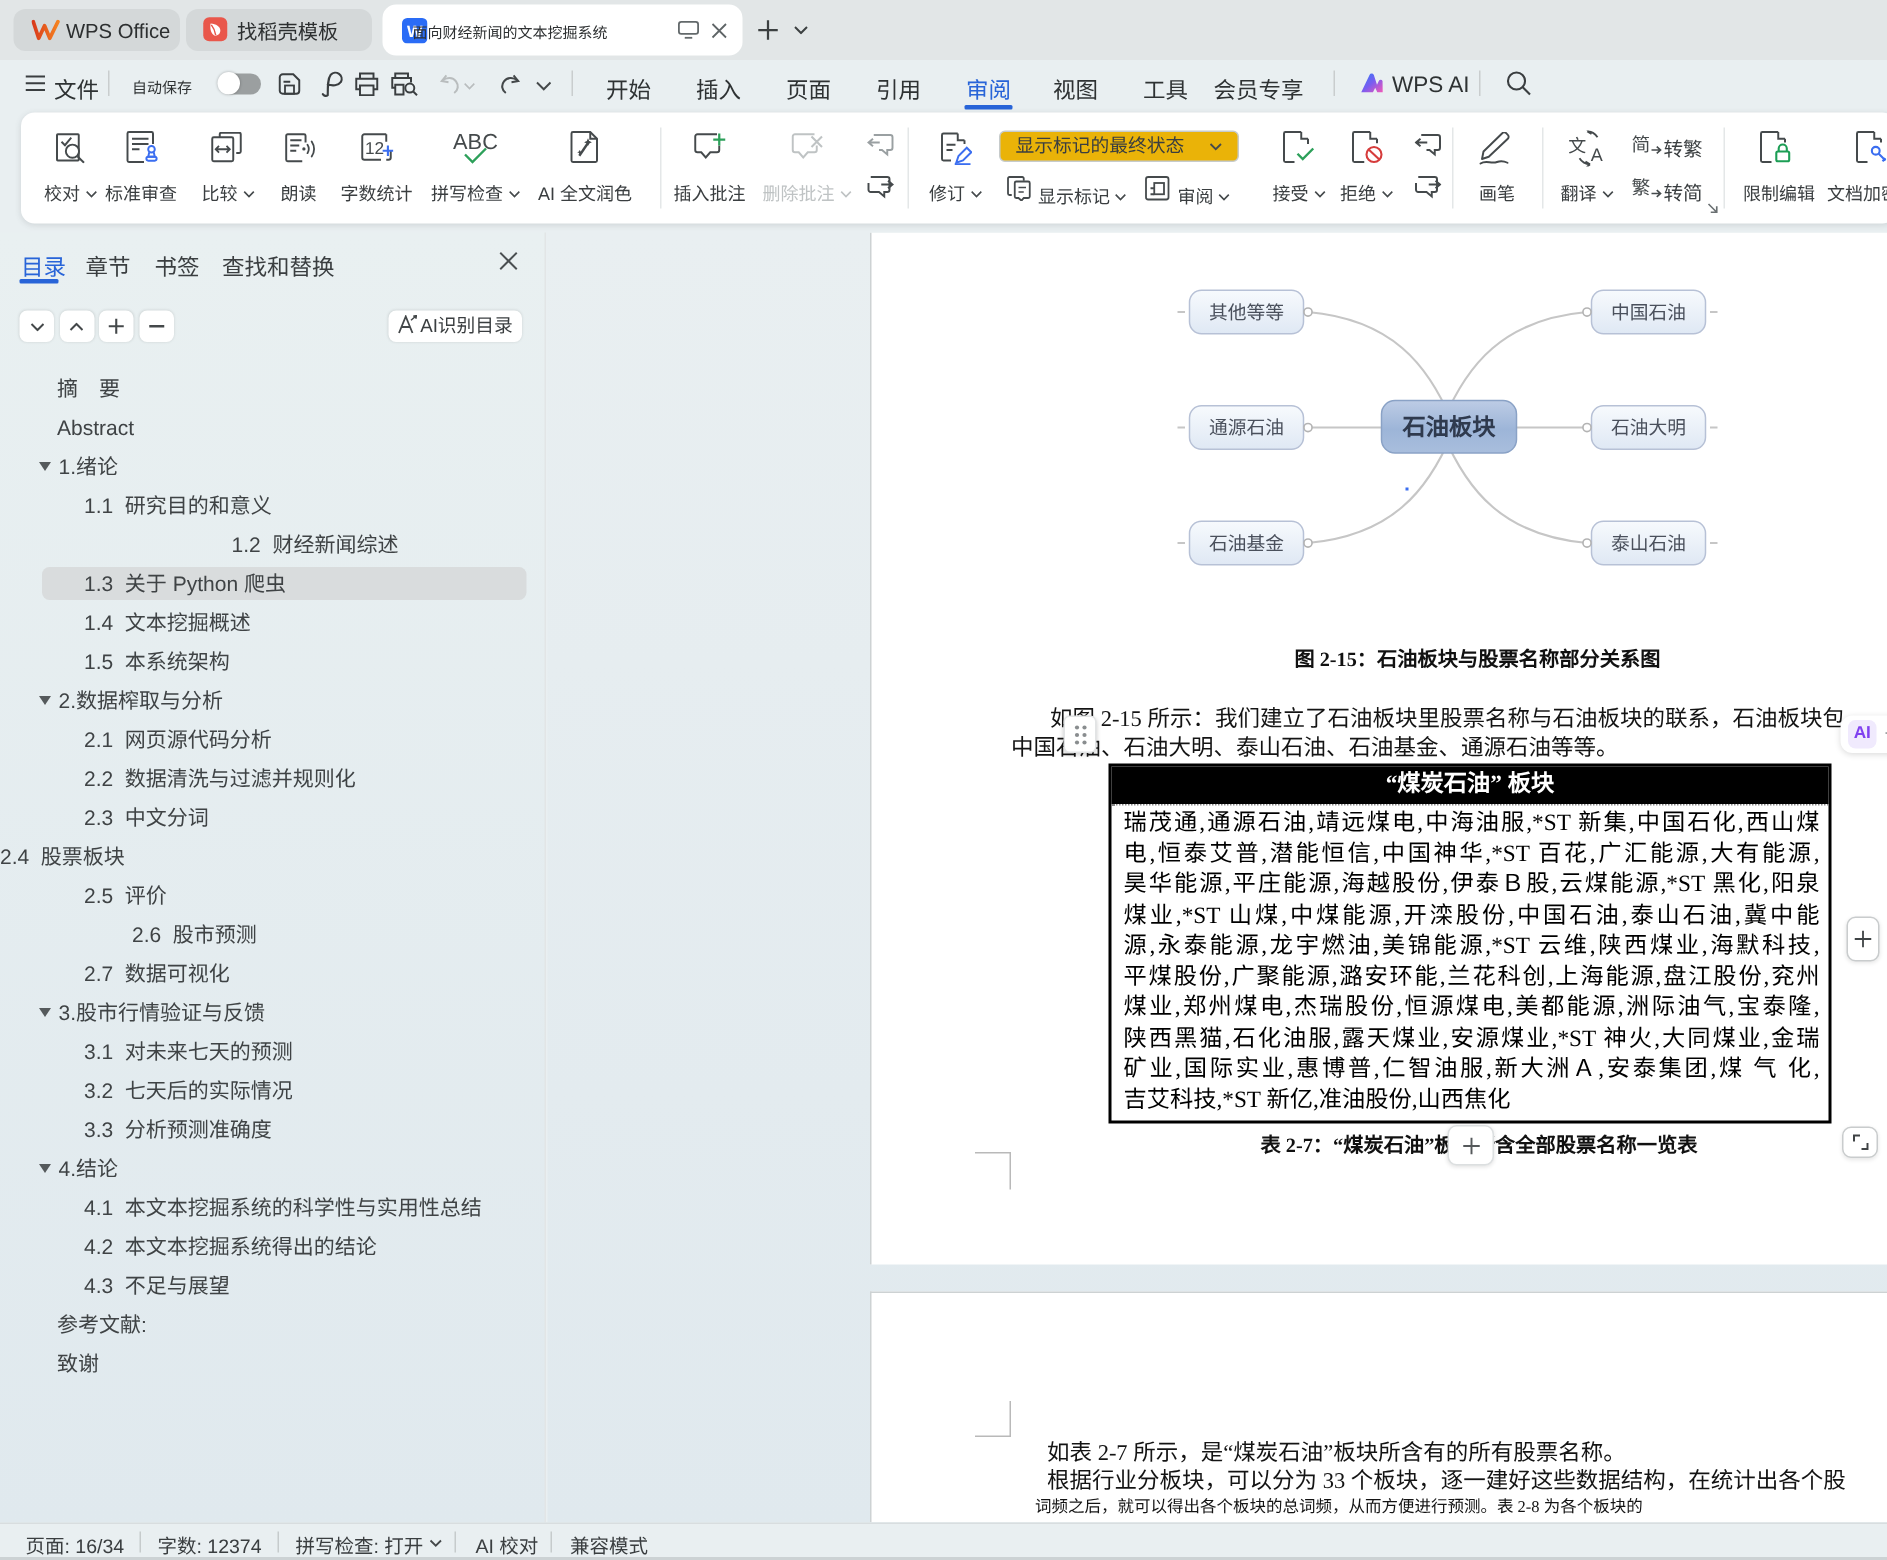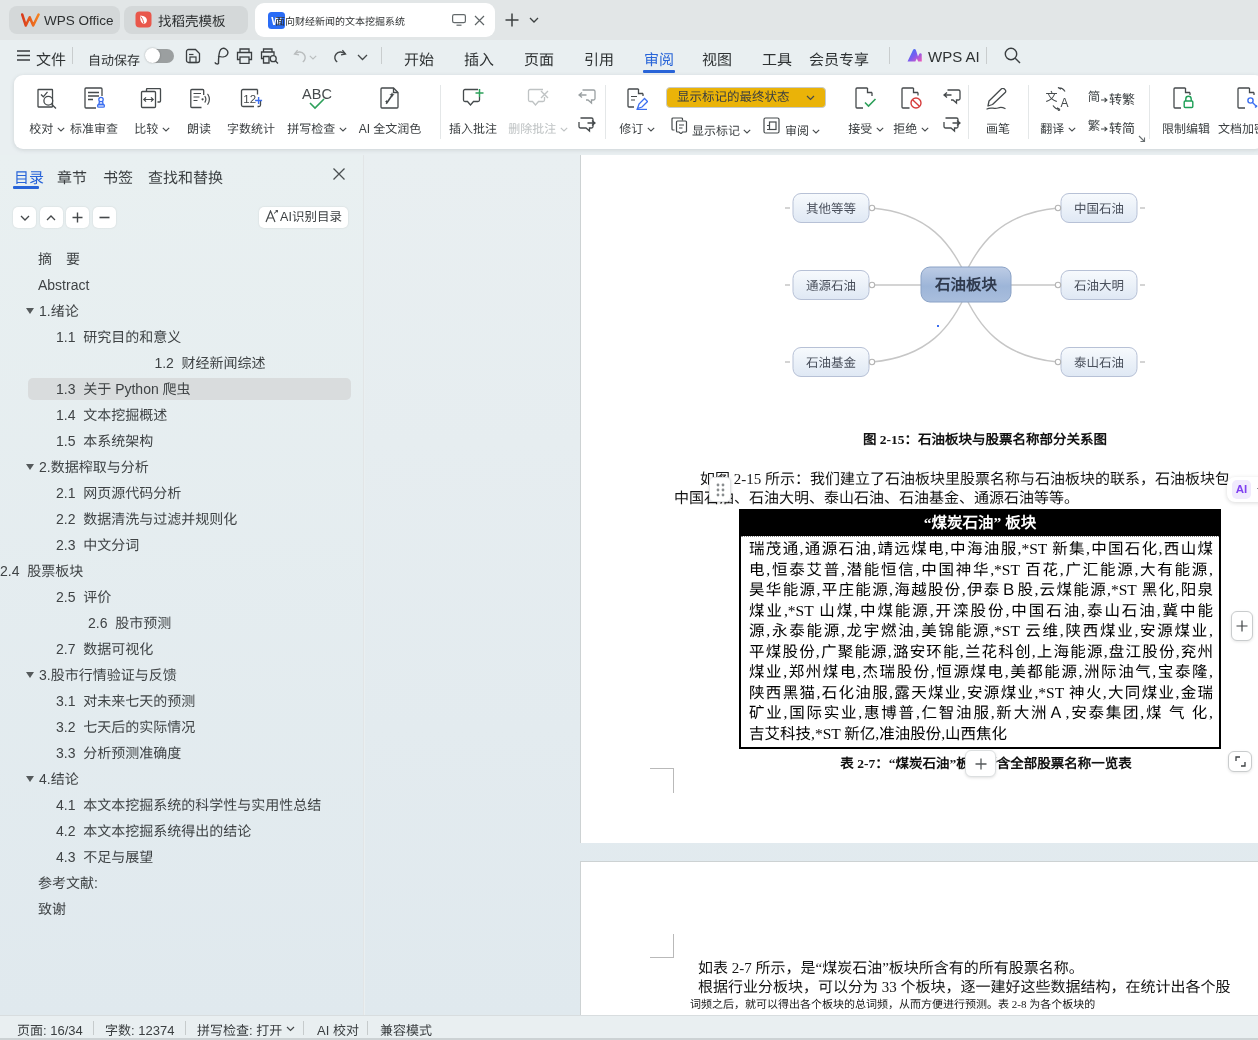--- a/index.html
+++ b/index.html
@@ -80,21 +80,21 @@
   <svg class="abs" style="left:529px;top:17px;" width="10" height="6" viewBox="0 0 10 6">
       <path d="M1 1 L5 5 L9 1" fill="none" stroke="#3c4041" stroke-width="1.3"></path>
     </svg>
 </div>
 <div id="menubar">
   <svg class="abs" style="left:17px;top:50px;" width="13" height="11" viewBox="0 0 13 11">
       <path d="M0 1 H13 M0 5.5 H13 M0 10 H13" stroke="#3a3e40" stroke-width="1.4"></path>
     </svg>
   <div class="mitem" style="left:36px;">文件</div>
   <div class="vdiv" style="left:72px;top:47px;height:17px;"></div>
-  <div class="mitem" style="left:88px;font-size:13px;top:50px;">自动保存</div>
+  <div class="mitem" style="left:88px;font-size:10px;top:50px;">自动保存</div>
   <div class="abs" style="left:146px;top:49px;width:28px;height:14px;border-radius:7px;background:#9b9fa0;"></div>
   <div class="abs" style="left:145px;top:48px;width:15px;height:15px;border-radius:50%;background:#ffffff;box-shadow:0 0 2px rgba(0,0,0,.3);"></div>
   <svg class="abs" style="left:185px;top:48px;" width="16" height="16" viewBox="0 0 16 16">
       <path d="M1.5 3.5 a2 2 0 0 1 2-2 H10.5 L14.5 5.5 V12.5 a2 2 0 0 1-2 2 H3.5 a2 2 0 0 1-2-2 Z" fill="none" stroke="#3a3e40" stroke-width="1.3"></path>
       <path d="M4 6.5 H8.5" stroke="#3a3e40" stroke-width="1.2"></path>
       <rect x="5" y="9" width="6" height="5.5" fill="none" stroke="#3a3e40" stroke-width="1.2"></rect>
     </svg>
   <svg class="abs" style="left:213px;top:47px;" width="16" height="18" viewBox="0 0 16 18">
       <path d="M5.5 16.5 C5.5 10 5.5 5.5 7.5 2.8 A4.2 4.2 0 0 1 14.3 7.6 C12.5 10.2 8.5 10.4 5.5 9.2 M5.5 16.5 C4.5 17.3 3 17 2.2 15.8" fill="none" stroke="#3a3e40" stroke-width="1.4" stroke-linecap="round"></path>
     </svg>
@@ -447,21 +447,21 @@
   <div class="abs serif" style="left:620px;top:273px;transform:translateX(-50%);font-size:13.5px;font-weight:bold;color:#111;white-space:nowrap;">图 2-15：石油板块与股票名称部分关系图</div>
   <div class="abs serif" style="left:335px;top:312px;font-size:15px;color:#141414;white-space:nowrap;">如图 2-15 所示：我们建立了石油板块里股票名称与石油板块的联系，石油板块包</div>
   <div class="abs serif" style="left:309px;top:331px;font-size:15px;color:#141414;white-space:nowrap;">中国石油、石油大明、泰山石油、石油基金、通源石油等等。</div>
   <div class="abs" style="left:374px;top:354px;width:482px;border:2.5px solid #000;background:#fff;">
     <div class="serif" style="height:25px;background:#000;color:#fff;font-size:15.5px;font-weight:bold;text-align:center;line-height:24px;">“煤炭石油” 板块</div>
     <div class="serif" style="padding:2px 6px 3px 8px;font-size:15.5px;line-height:20.5px;color:#000;border-top:1px dotted #888;">
       <div class="tj">瑞茂通,通源石油,靖远煤电,中海油服,*ST 新集,中国石化,西山煤</div>
       <div class="tj">电,恒泰艾普,潜能恒信,中国神华,*ST 百花,广汇能源,大有能源,</div>
       <div class="tj">昊华能源,平庄能源,海越股份,伊泰Ｂ股,云煤能源,*ST 黑化,阳泉</div>
       <div class="tj">煤业,*ST 山煤,中煤能源,开滦股份,中国石油,泰山石油,冀中能</div>
-      <div class="tj">源,永泰能源,龙宇燃油,美锦能源,*ST 云维,陕西煤业,安源煤业,</div>
+      <div class="tj">源,永泰能源,龙宇燃油,美锦能源,*ST 云维,陕西煤业,海默科技,</div>
       <div class="tj">平煤股份,广聚能源,潞安环能,兰花科创,上海能源,盘江股份,兖州</div>
       <div class="tj">煤业,郑州煤电,杰瑞股份,恒源煤电,美都能源,洲际油气,宝泰隆,</div>
       <div class="tj">陕西黑猫,石化油服,露天煤业,安源煤业,*ST 神火,大同煤业,金瑞</div>
       <div class="tj">矿业,国际实业,惠博普,仁智油服,新大洲Ａ,安泰集团,煤 气 化,</div>
       <div>吉艾科技,*ST 新亿,准油股份,山西焦化</div>
     </div>
   </div>
   <div class="abs serif" style="left:621px;top:597px;transform:translateX(-50%);font-size:13.5px;font-weight:bold;color:#111;white-space:nowrap;">表 2-7：“煤炭石油”板块所含全部股票名称一览表</div>
   <svg class="abs" style="left:285px;top:613px;" width="25" height="26">
       <path d="M0 0.5 H24 M23.5 0 V25" stroke="#b9b9b9" stroke-width="1"></path>

